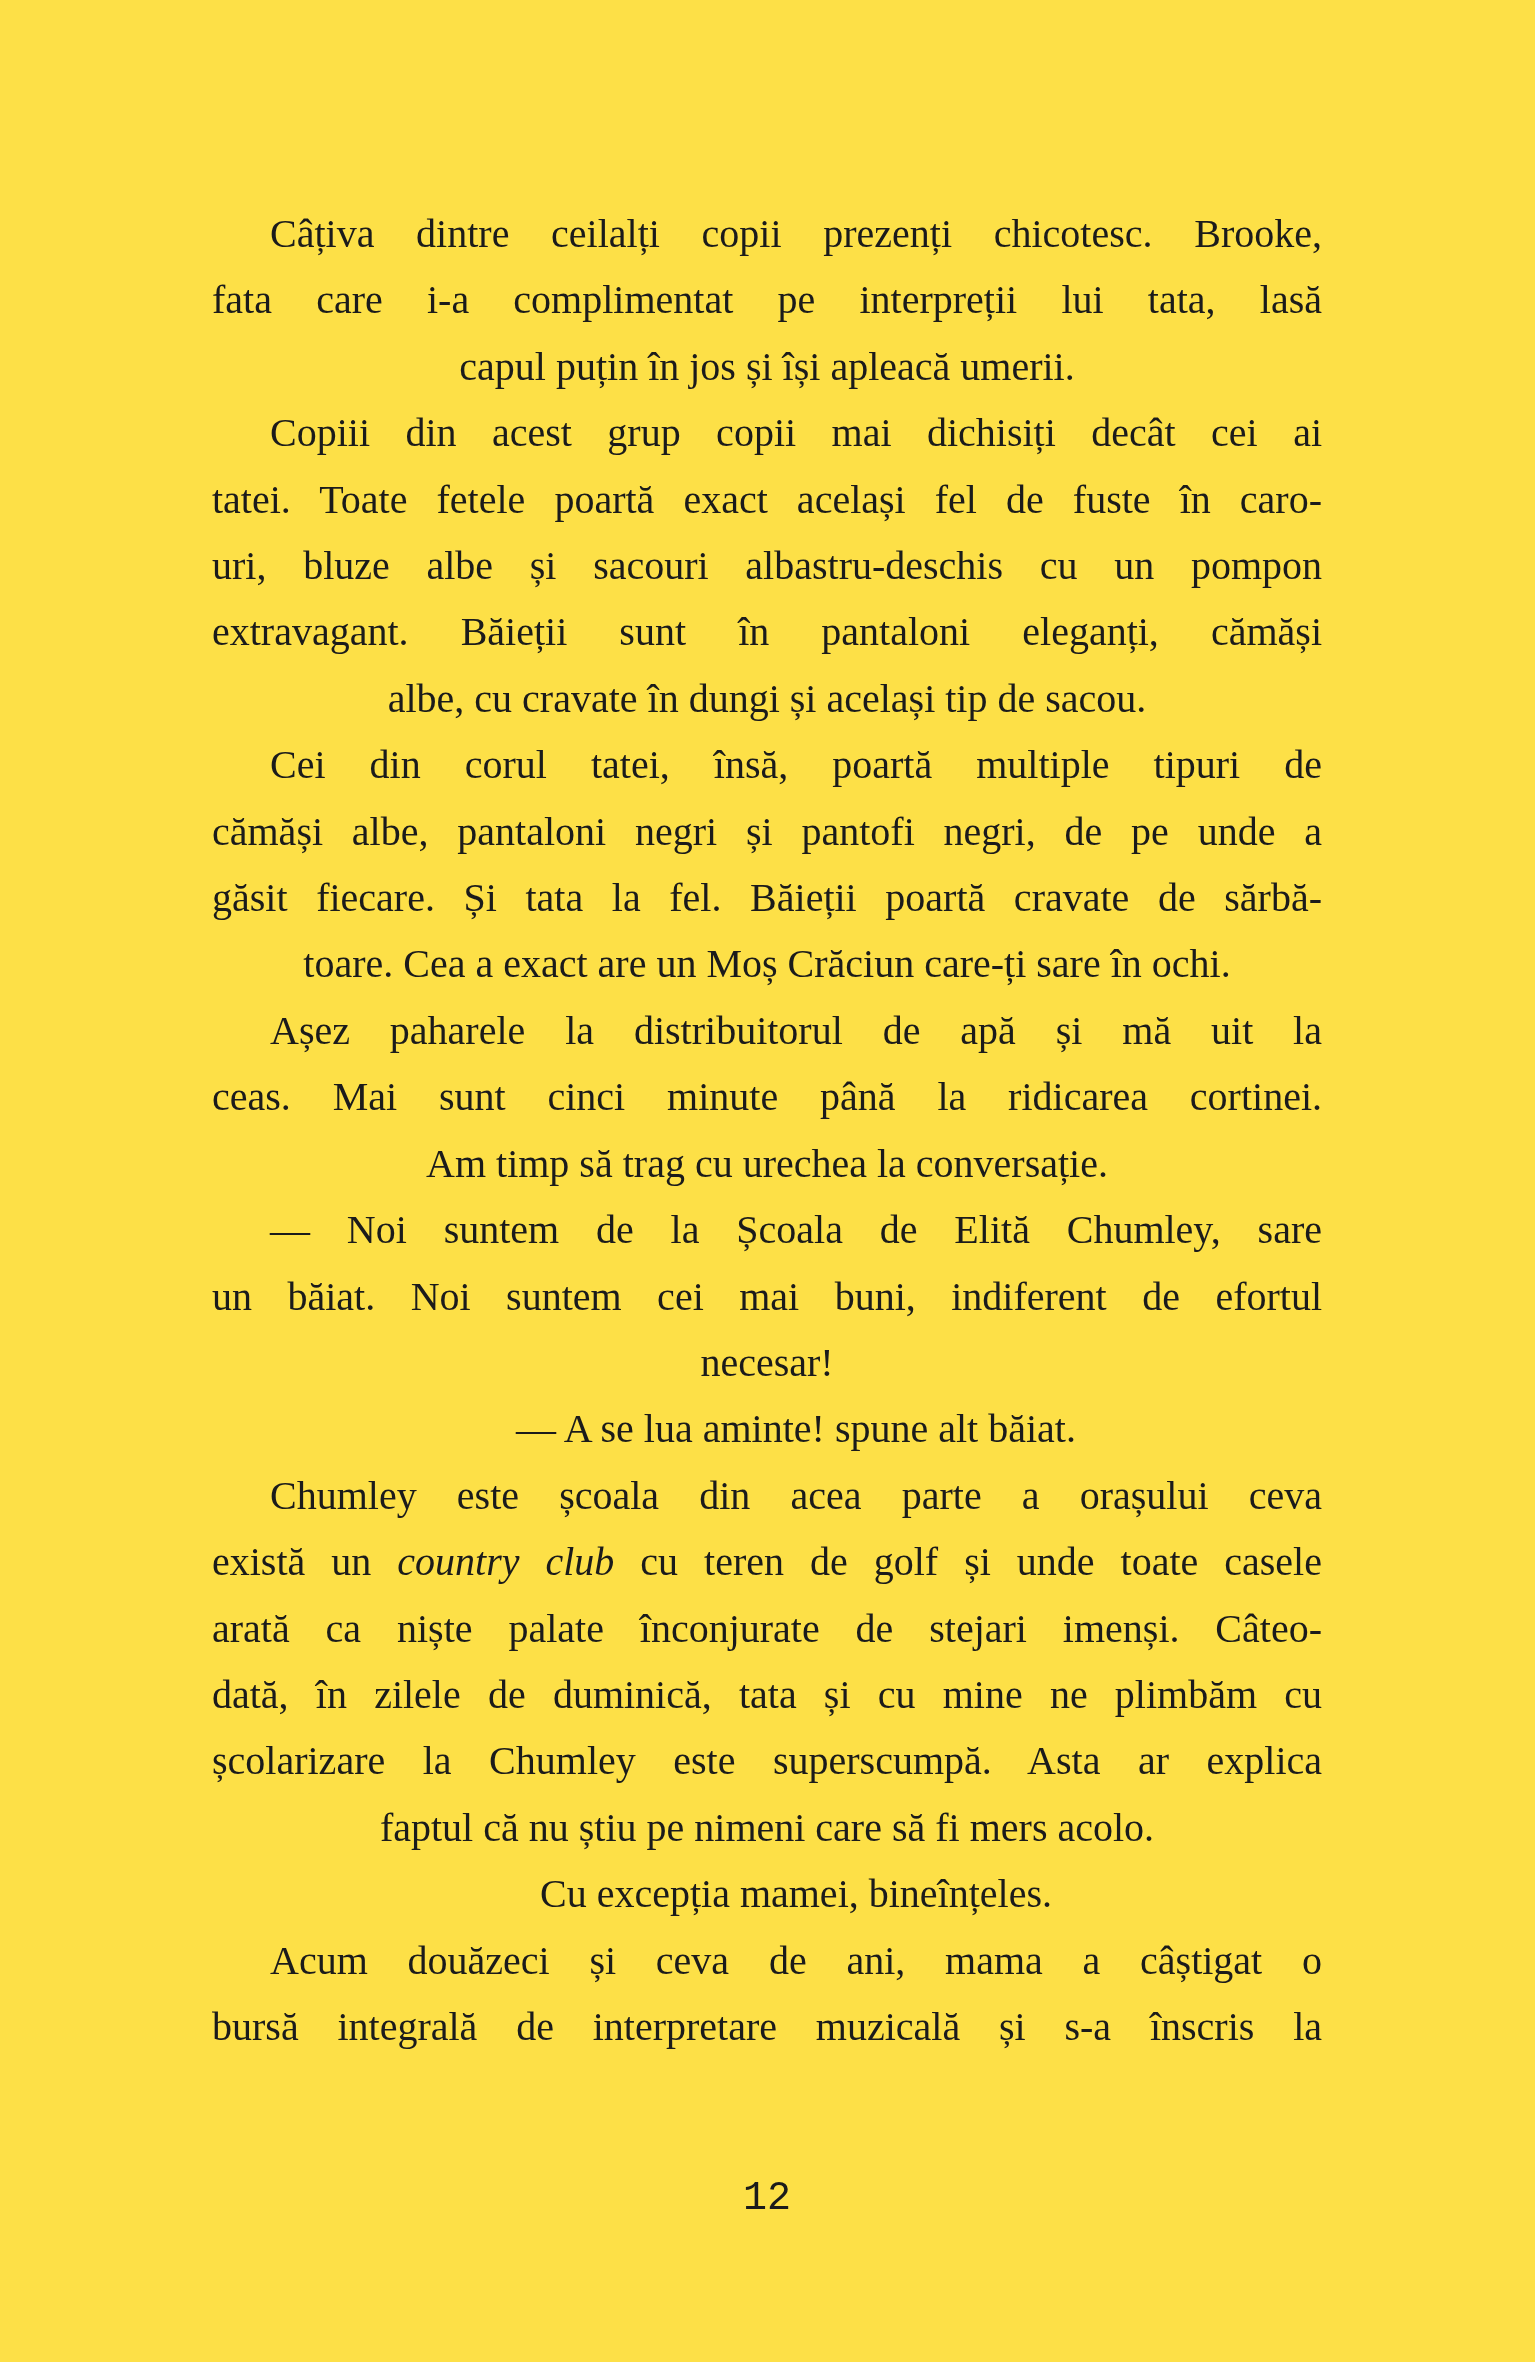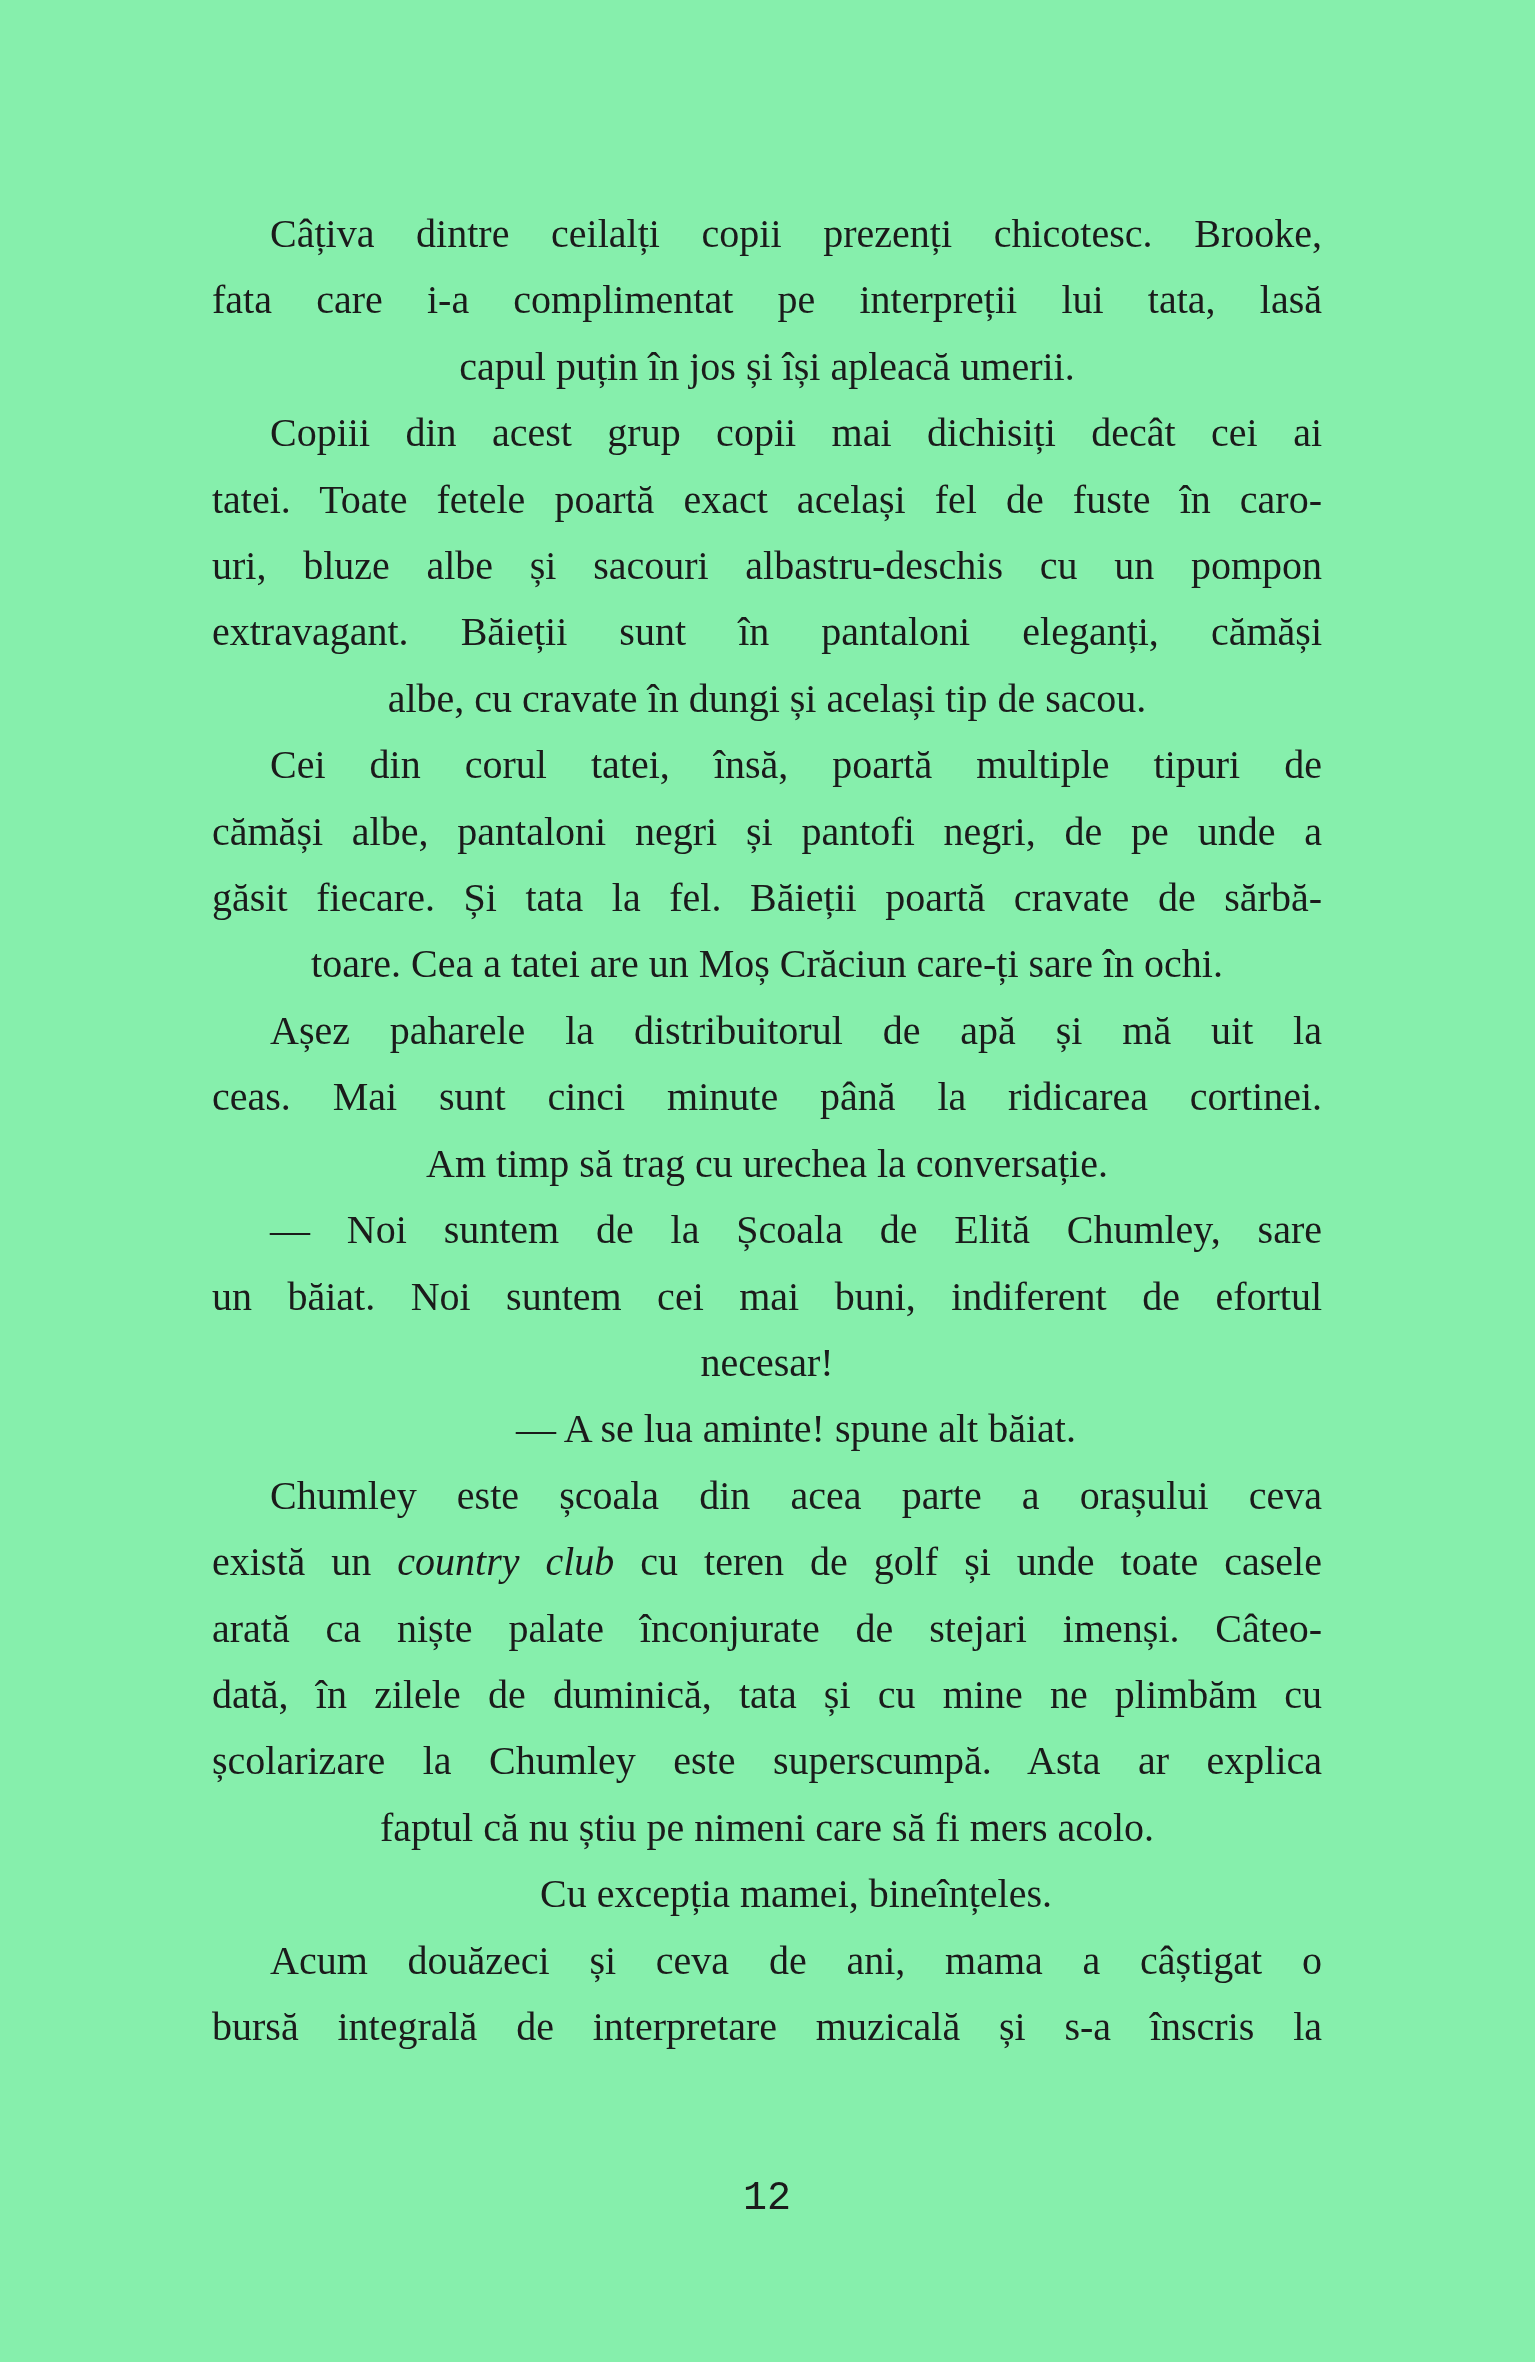--- a/index.html
+++ b/index.html
@@ -11,21 +11,21 @@
     height: 2362px;
     background: #ffffff;
     position: relative;
     overflow: hidden;
     font-family: "Liberation Serif", "DejaVu Serif", serif;
     color: #1b1b1b;
   }
   .page {
     position: absolute;
     inset: 0;
-    background: #86efac;
+    background: #fde047;
   }
   .text-block {
     position: absolute;
     left: 212px;
     top: 201px;
     width: 1110px;
     font-size: 40px;
     line-height: 66.4px;
     color: #1b1b1b;
   }
@@ -64,21 +64,21 @@
     <div class="line justify">fata care i-a complimentat pe interpreții lui tata, lasă</div>
     <div class="line">capul puțin în jos și își apleacă umerii.</div>
     <div class="line justify indent">Copiii din acest grup copii mai dichisiți decât cei ai</div>
     <div class="line justify">tatei. Toate fetele poartă exact același fel de fuste în caro-</div>
     <div class="line justify">uri, bluze albe și sacouri albastru-deschis cu un pompon</div>
     <div class="line justify">extravagant. Băieții sunt în pantaloni eleganți, cămăși</div>
     <div class="line">albe, cu cravate în dungi și același tip de sacou.</div>
     <div class="line justify indent">Cei din corul tatei, însă, poartă multiple tipuri de</div>
     <div class="line justify">cămăși albe, pantaloni negri și pantofi negri, de pe unde a</div>
     <div class="line justify">găsit fiecare. Și tata la fel. Băieții poartă cravate de sărbă-</div>
-    <div class="line">toare. Cea a tatei are un Moș Crăciun care-ți sare în ochi.</div>
+    <div class="line">toare. Cea a exact are un Moș Crăciun care-ți sare în ochi.</div>
     <div class="line justify indent">Așez paharele la distribuitorul de apă și mă uit la</div>
     <div class="line justify">ceas. Mai sunt cinci minute până la ridicarea cortinei.</div>
     <div class="line">Am timp să trag cu urechea la conversație.</div>
     <div class="line justify indent">— Noi suntem de la Școala de Elită Chumley, sare</div>
     <div class="line justify">un băiat. Noi suntem cei mai buni, indiferent de efortul</div>
     <div class="line">necesar!</div>
     <div class="line indent">— A se lua aminte! spune alt băiat.</div>
     <div class="line justify indent">Chumley este școala din acea parte a orașului ceva</div>
     <div class="line justify"><span>există un </span><span class="italic">country club</span><span> cu teren de golf și unde toate casele</span></div>
     <div class="line justify">arată ca niște palate înconjurate de stejari imenși. Câteo-</div>

